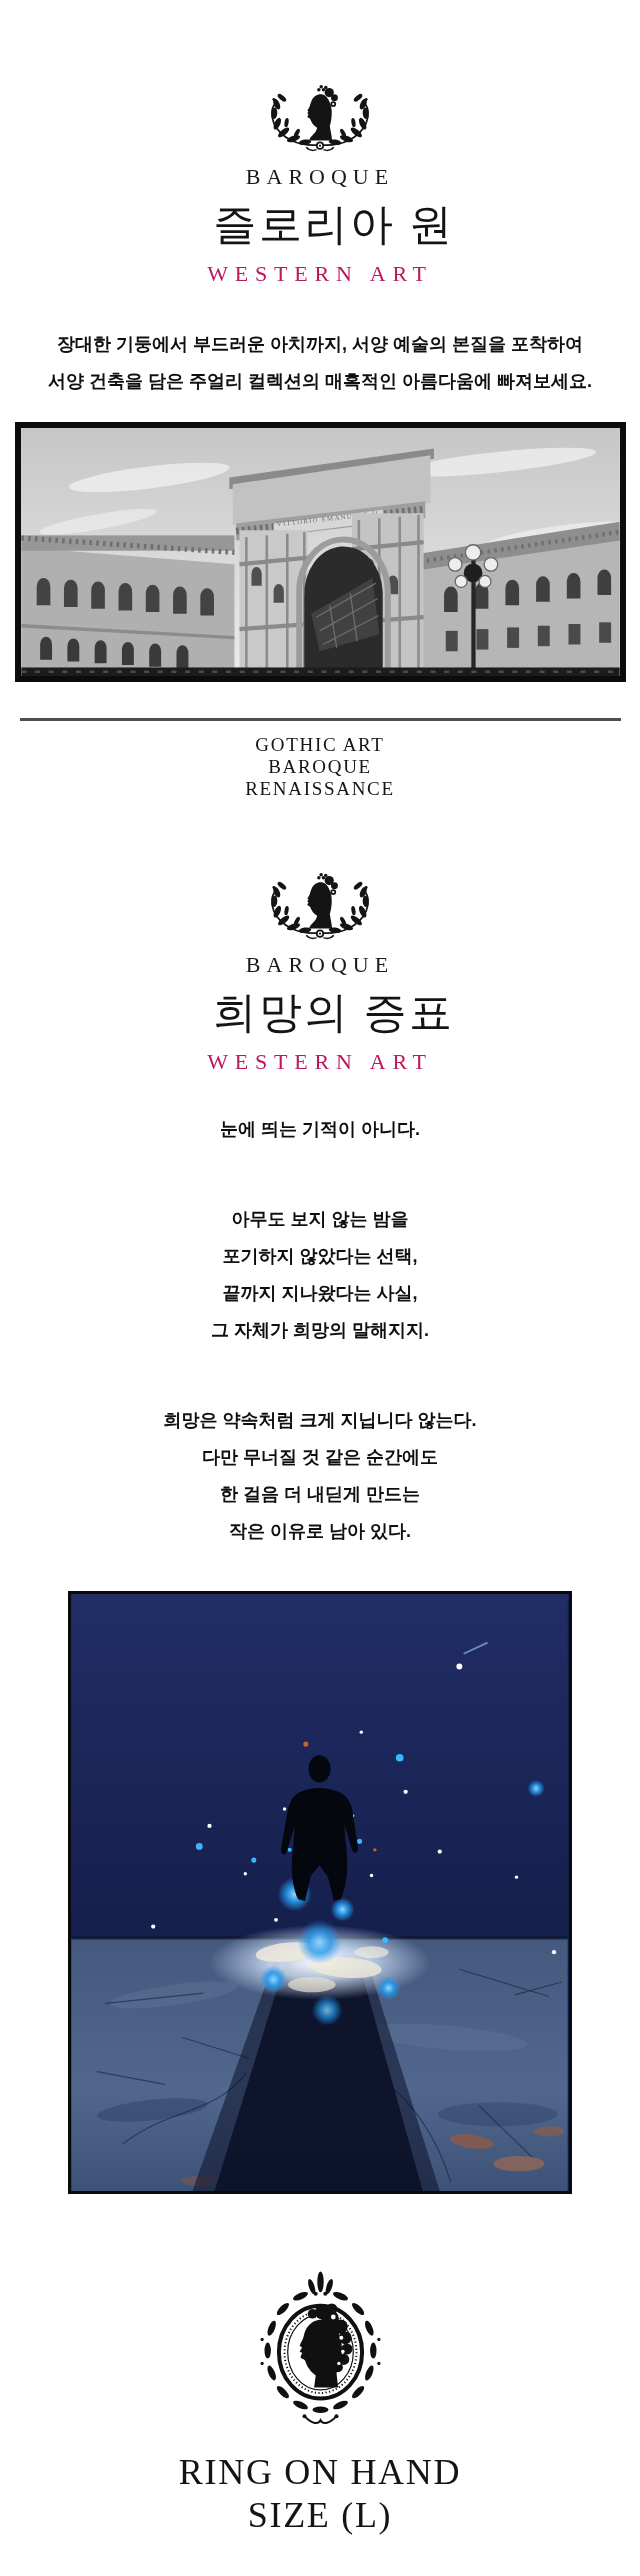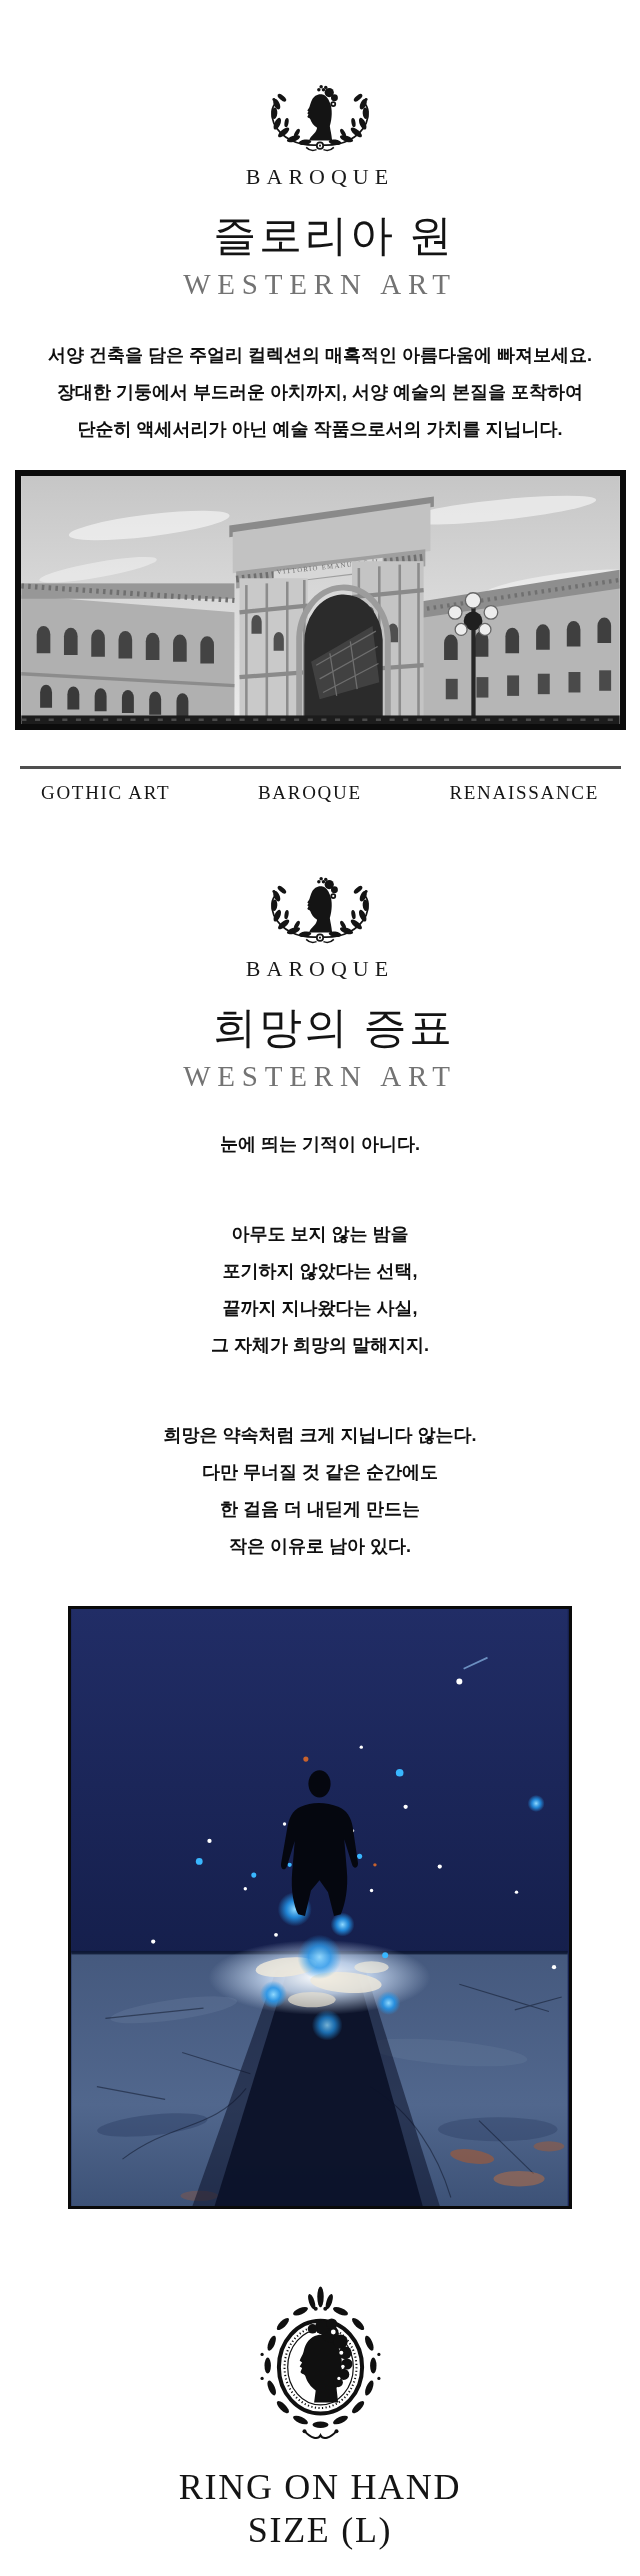--- a/index.html
+++ b/index.html
@@ -11,26 +11,26 @@
 
   
   .section-top { padding-top:77px; text-align:center; }
   .section-two { padding-top:65px; text-align:center; }
   .emblem { display:block; margin:0 auto; }
   .eyebrow {
     margin-top:12px; font-family:"Liberation Serif", serif;
     font-size:22px; line-height:25.6px; letter-spacing:6px; color:#1a1a1a;
   }
   .title-kr {
-    margin-top:18px; font-family:"Liberation Serif", serif; font-weight:400;
+    margin-top:7px; font-family:"Liberation Serif", serif; font-weight:400;
     font-size:43px; line-height:55px; letter-spacing:2.6px; color:#141414;padding-left:28px;
   }
   .subtitle {
     margin-top:8.5px; font-family:"Liberation Serif", serif;
-    font-size:29px; line-height:27px; letter-spacing:6.8px; color:#737373;
+    font-size:22px; line-height:27px; letter-spacing:6.8px; color:#be185d;
   }
 
   
   .desc { margin-top:39px; font-size:18px; line-height:37px; font-weight:600; color:#0f0f0f; }
   .poem { margin-top:36px; font-size:18px; line-height:37px; font-weight:600; color:#0f0f0f; }
   .poem .stanza + .stanza { margin-top:53px; }
 
   
   .arch-figure {
     width:611px; margin:22px auto 0 auto;
@@ -38,21 +38,21 @@
   }
   .blue-figure {
     width:504px; margin:41px auto 0 auto;
     border:3.4px solid #0a0a0a; background:#16204e; font-size:0;
   }
 
   
   .divider { width:601px; height:2.6px; background:#4f4f4f; margin:36px auto 0 auto; }
   .style-nav {
     display:flex; justify-content:space-between; align-items:center;
-    margin:13.7px auto 0 auto; padding:0 41px;
+    margin:13.7px auto 0 auto; padding:0 41px;flex-direction:column;
   }
   .style-nav .nav-label {
     font-family:"Liberation Serif", serif; font-size:19px; line-height:22px;
     letter-spacing:1.7px; color:#151515; background:none; border:none; cursor:pointer;
   }
 
   
   .footer { padding-top:75px; padding-bottom:43px; text-align:center; }
   .footer-caption {
     margin-top:22px; font-family:"Liberation Serif", serif;
@@ -94,23 +94,22 @@
       <circle cx="110" cy="119" r="4" fill="#ffffff"></circle>
       <circle cx="110" cy="119" r="1.8"></circle>
     </g>
   </svg>
 
   <div class="eyebrow">BAROQUE</div>
   <h1 class="title-kr">즐로리아 원</h1>
   <div class="subtitle">WESTERN ART</div>
 
   <div class="desc">
+    <div>장대한 기둥에서 부드러운 아치까지, 서양 예술의 본질을 포착하여</div>
     <div>서양 건축을 담은 주얼리 컬렉션의 매혹적인 아름다움에 빠져보세요.</div>
-    <div>장대한 기둥에서 부드러운 아치까지, 서양 예술의 본질을 포착하여</div>
-    <div>단순히 액세서리가 아닌 예술 작품으로서의 가치를 지닙니다.</div>
   </div>
 </section>
 
 <figure class="arch-figure">
   <svg width="599" height="248" viewBox="0 0 702 291" aria-hidden="true">
     <defs>
       <linearGradient id="sky" x1="0" y1="0" x2="0" y2="1">
         <stop offset="0" stop-color="#c6c6c6"></stop>
           <stop offset="1" stop-color="#ececec"></stop>
       </linearGradient>

